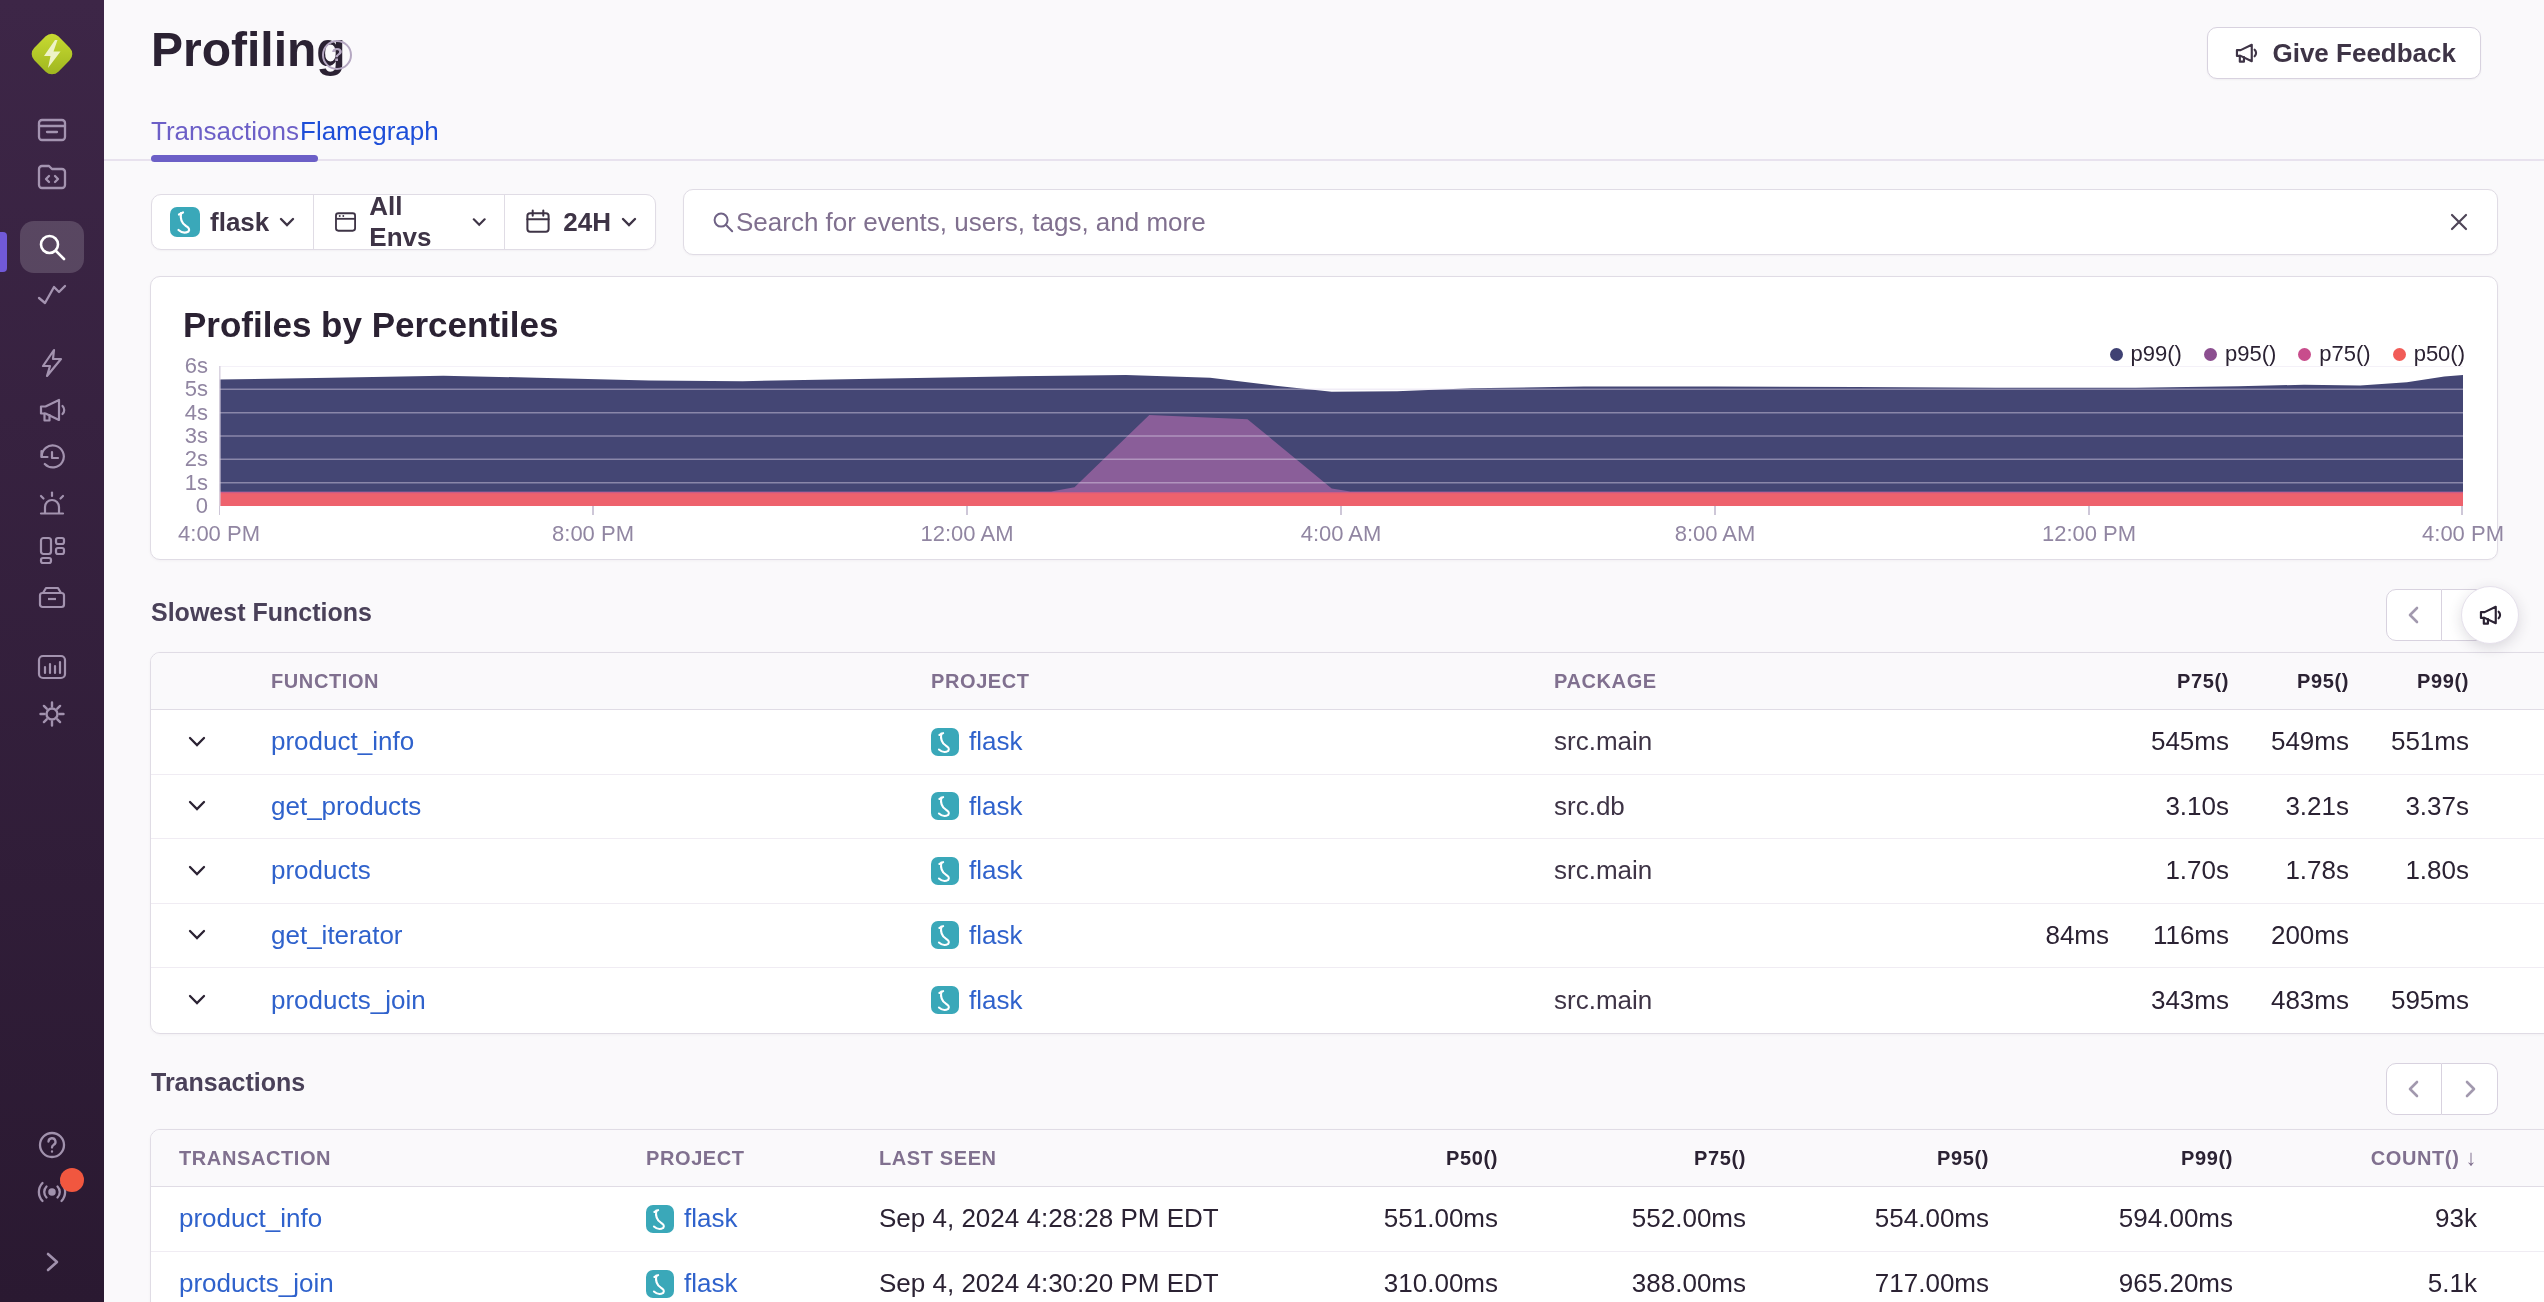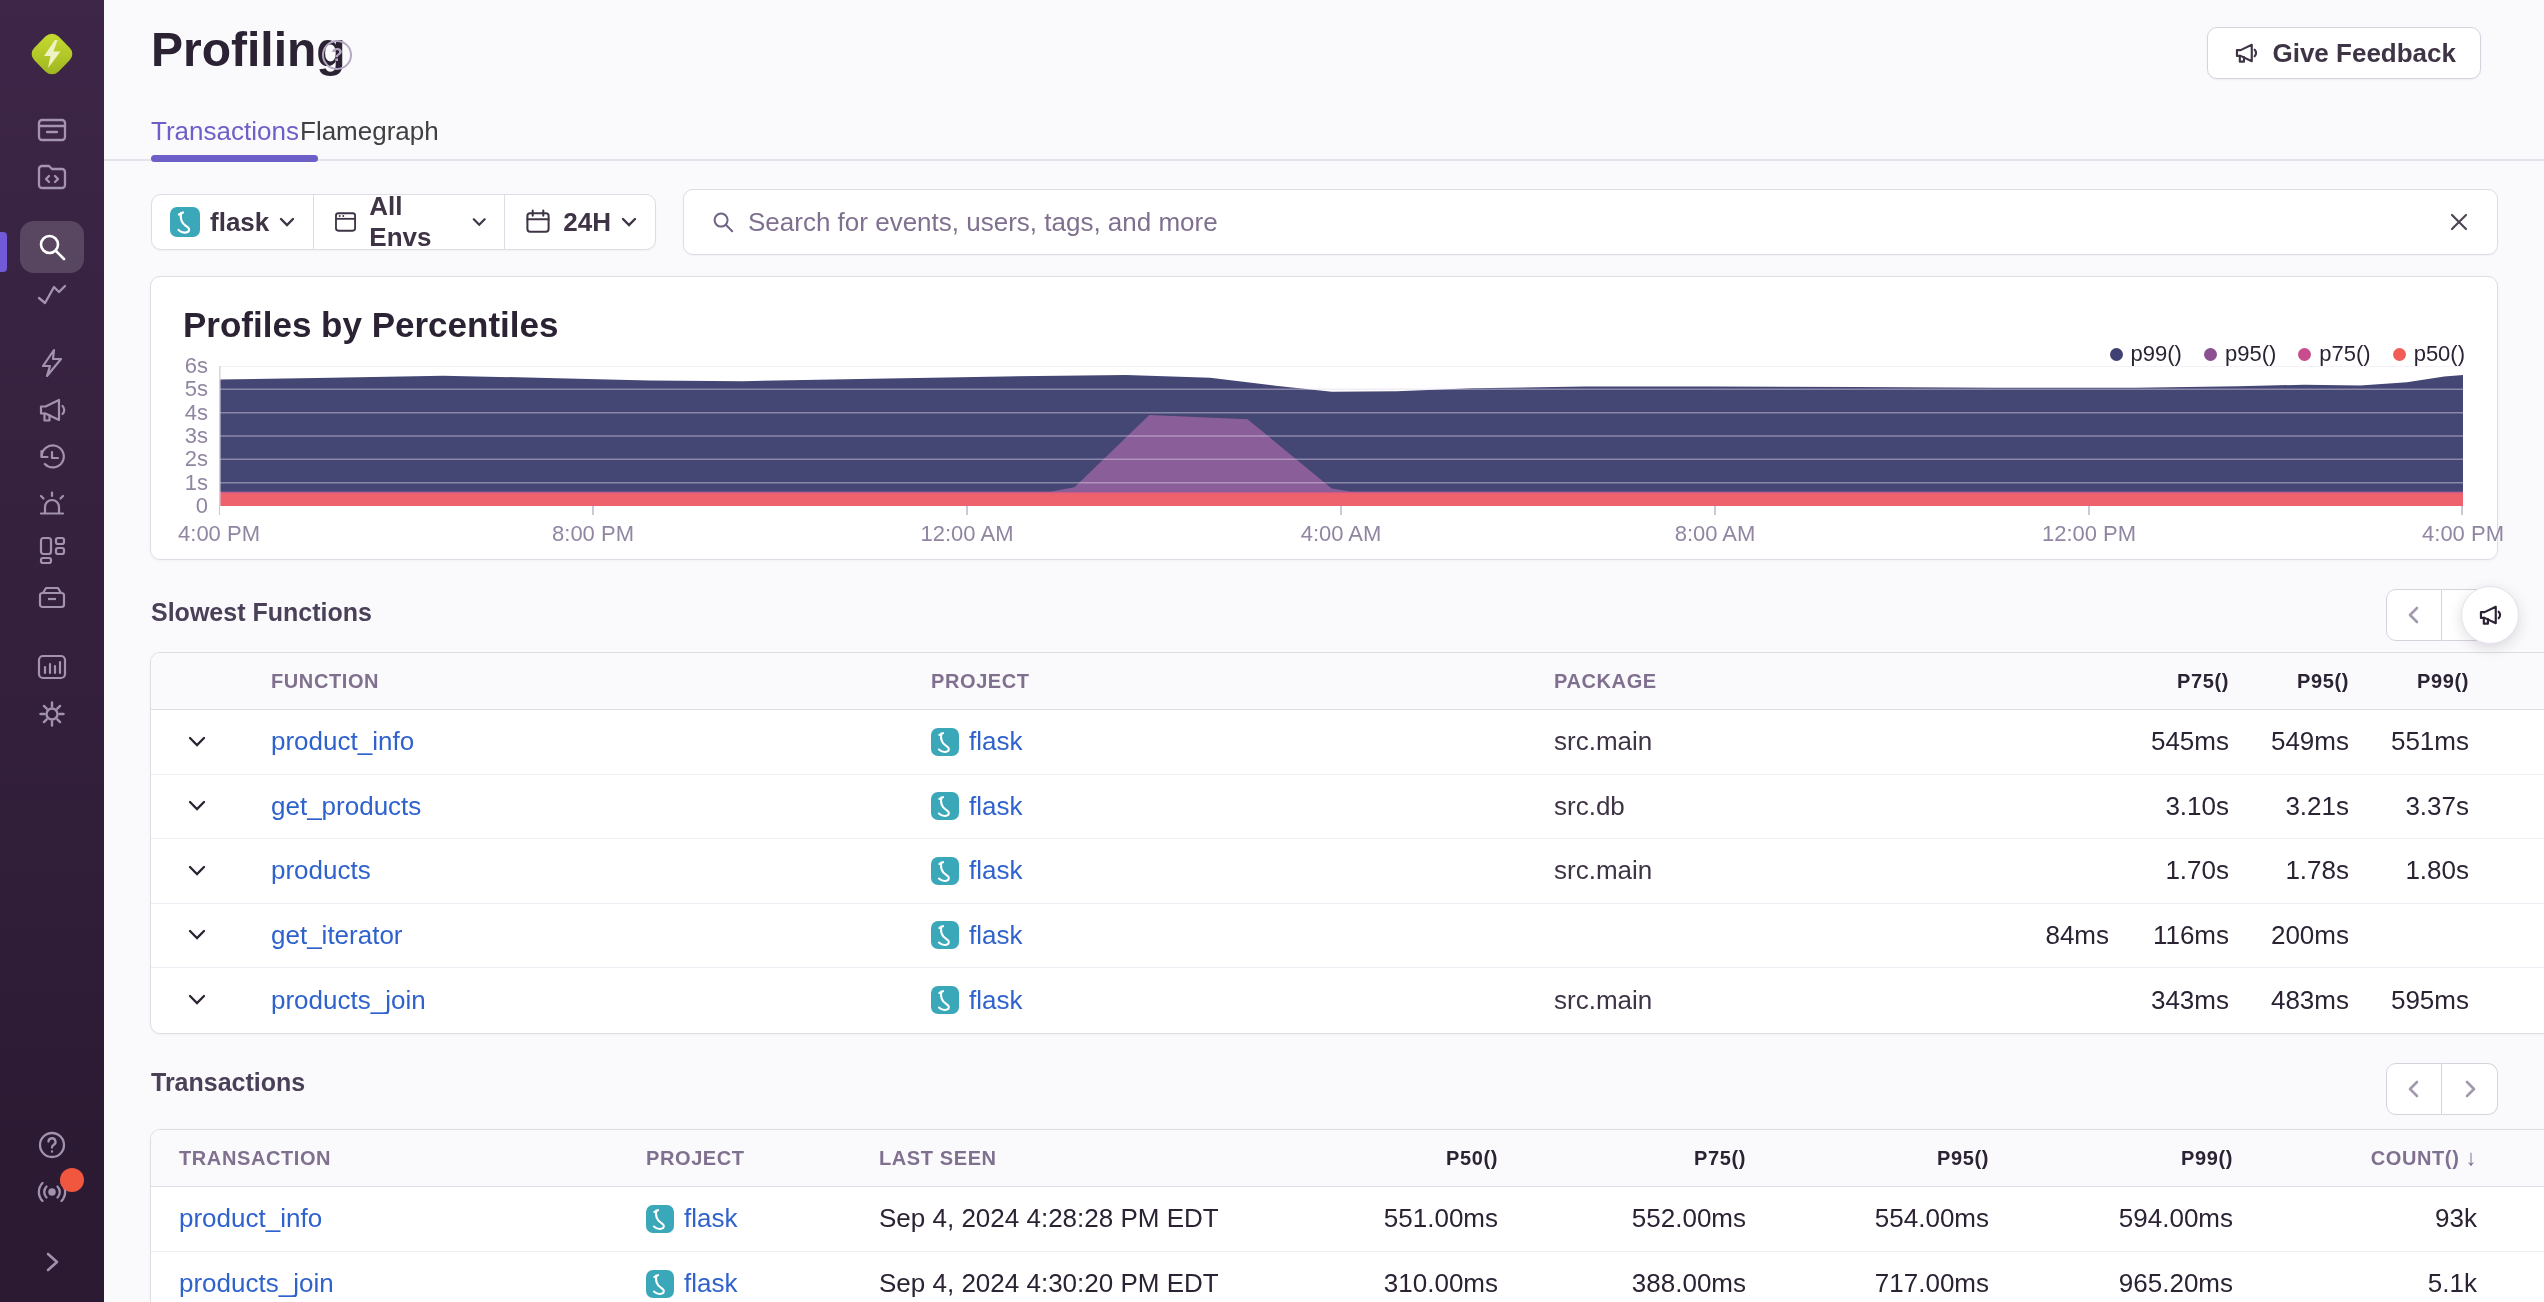--- a/index.html
+++ b/index.html
@@ -41,21 +41,21 @@
   .filter-control { position:absolute; left:151px; top:194px; width:505px; height:56px;
     background:#fff; border:1px solid #E0DCE5; border-radius:10px; display:flex; align-items:stretch;
     box-shadow:0 1px 2px rgba(43,34,51,.04); }
   .fseg { display:flex; align-items:center; gap:10px; padding:0 18px; font-size:26px; font-weight:600;
     color:#3E3446; cursor:pointer; }
   .fseg + .fseg { border-left:1px solid #E0DCE5; }
   .flask-badge { width:30px; height:30px; border-radius:7px; background:#3AA8B9; position:relative; flex:none; }
   .flask-badge svg { position:absolute; inset:0; }
   .search-box { position:absolute; left:683px; top:189px; width:1815px; height:66px;
     background:#fff; border:1px solid #E0DCE5; border-radius:10px; display:flex; align-items:center;
-    padding:0 26px; gap:12px; box-shadow:0 1px 2px rgba(43,34,51,.04); }
+    padding:0 26px; gap:0; box-shadow:0 1px 2px rgba(43,34,51,.04); }
   .search-box input { flex:1; border:none; outline:none; font-size:26px; color:#2B2233;
     font-family:"Liberation Sans",sans-serif; background:transparent; }
   .search-box input::placeholder { color:#80708F; }
   .clear-btn { cursor:pointer; display:flex; }
 
   
   .chart-card { position:absolute; left:150px; top:276px; width:2348px; height:284px;
     background:#fff; border:1px solid #E0DCE5; border-radius:10px;
     box-shadow:0 1px 3px rgba(43,34,51,.04); }
   .chart-title { position:absolute; left:32px; top:28px; font-size:35px; font-weight:700; color:#2B2233; }
@@ -236,21 +236,21 @@
         <path d="M6 13.5 h4.5 L24 7 v20 L10.5 20.5 H6 z"></path>
           <path d="M9.5 20.5 v7 h5 v-5.5"></path>
           <path d="M27.5 13 a5.5 5.5 0 0 1 0 8"></path>
       </svg>
     </span>
     <span>Give Feedback</span>
   </button>
 
   <div class="tabs-line"></div>
   <div class="tab" style="left:151px; color:#6C5FC7;">Transactions</div>
-  <div class="tab" style="left:300px; color:#404040;">Flamegraph</div>
+  <div class="tab" style="left:300px; color:#1d4ed8;">Flamegraph</div>
   <div class="tab-underline"></div>
 
   <div class="filter-control">
     <div class="fseg">
       <span class="flask-badge">
         <svg viewBox="0 0 30 30" width="30" height="30" fill="none" stroke="#FFFFFF" stroke-width="2.2" stroke-linecap="round">
           <path d="M11 6 q-1.5 9 5 13 q4.5 2.5 2.5 5.5 q-5 3 -10 -1.5"></path>
             <path d="M9 7.5 l4 -2"></path>
         </svg>
       </span>

